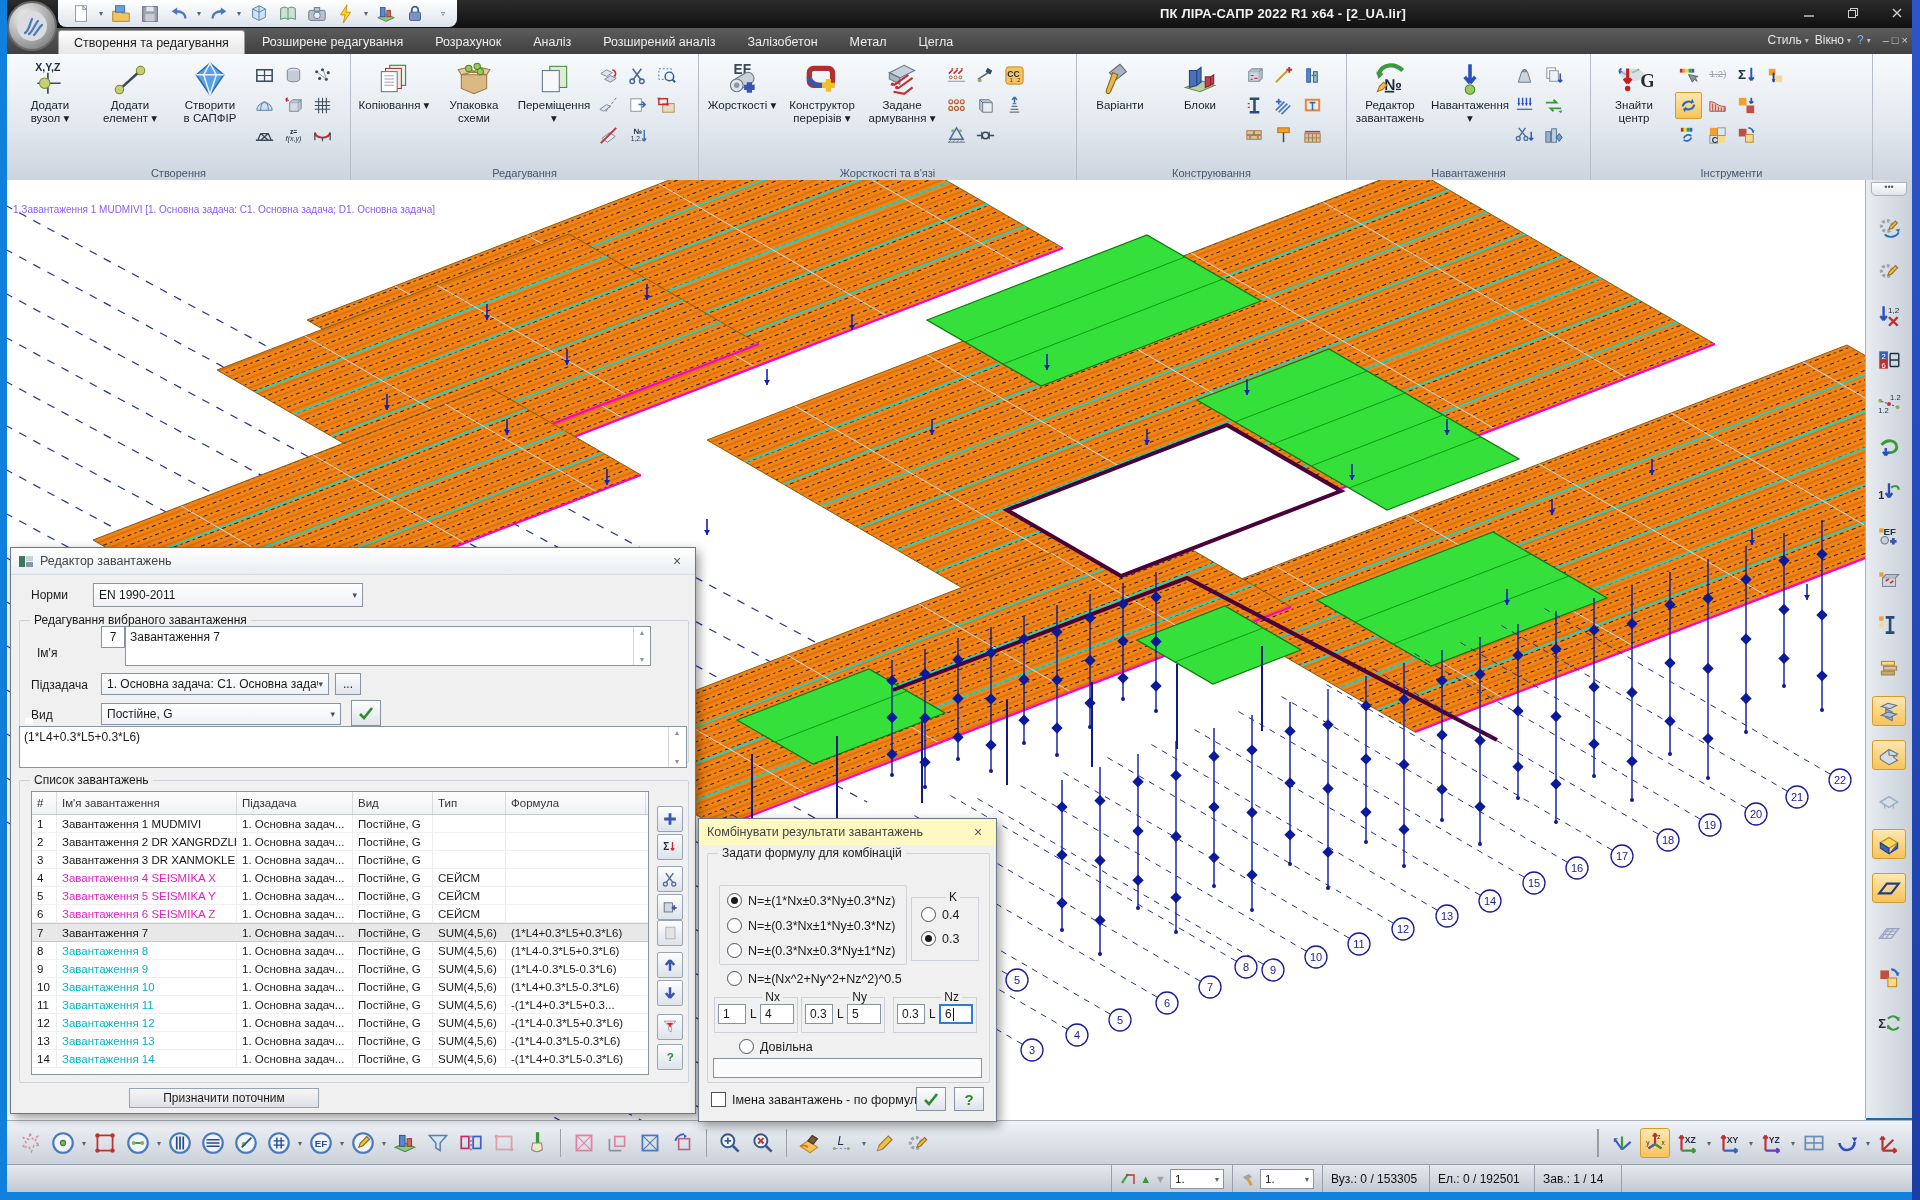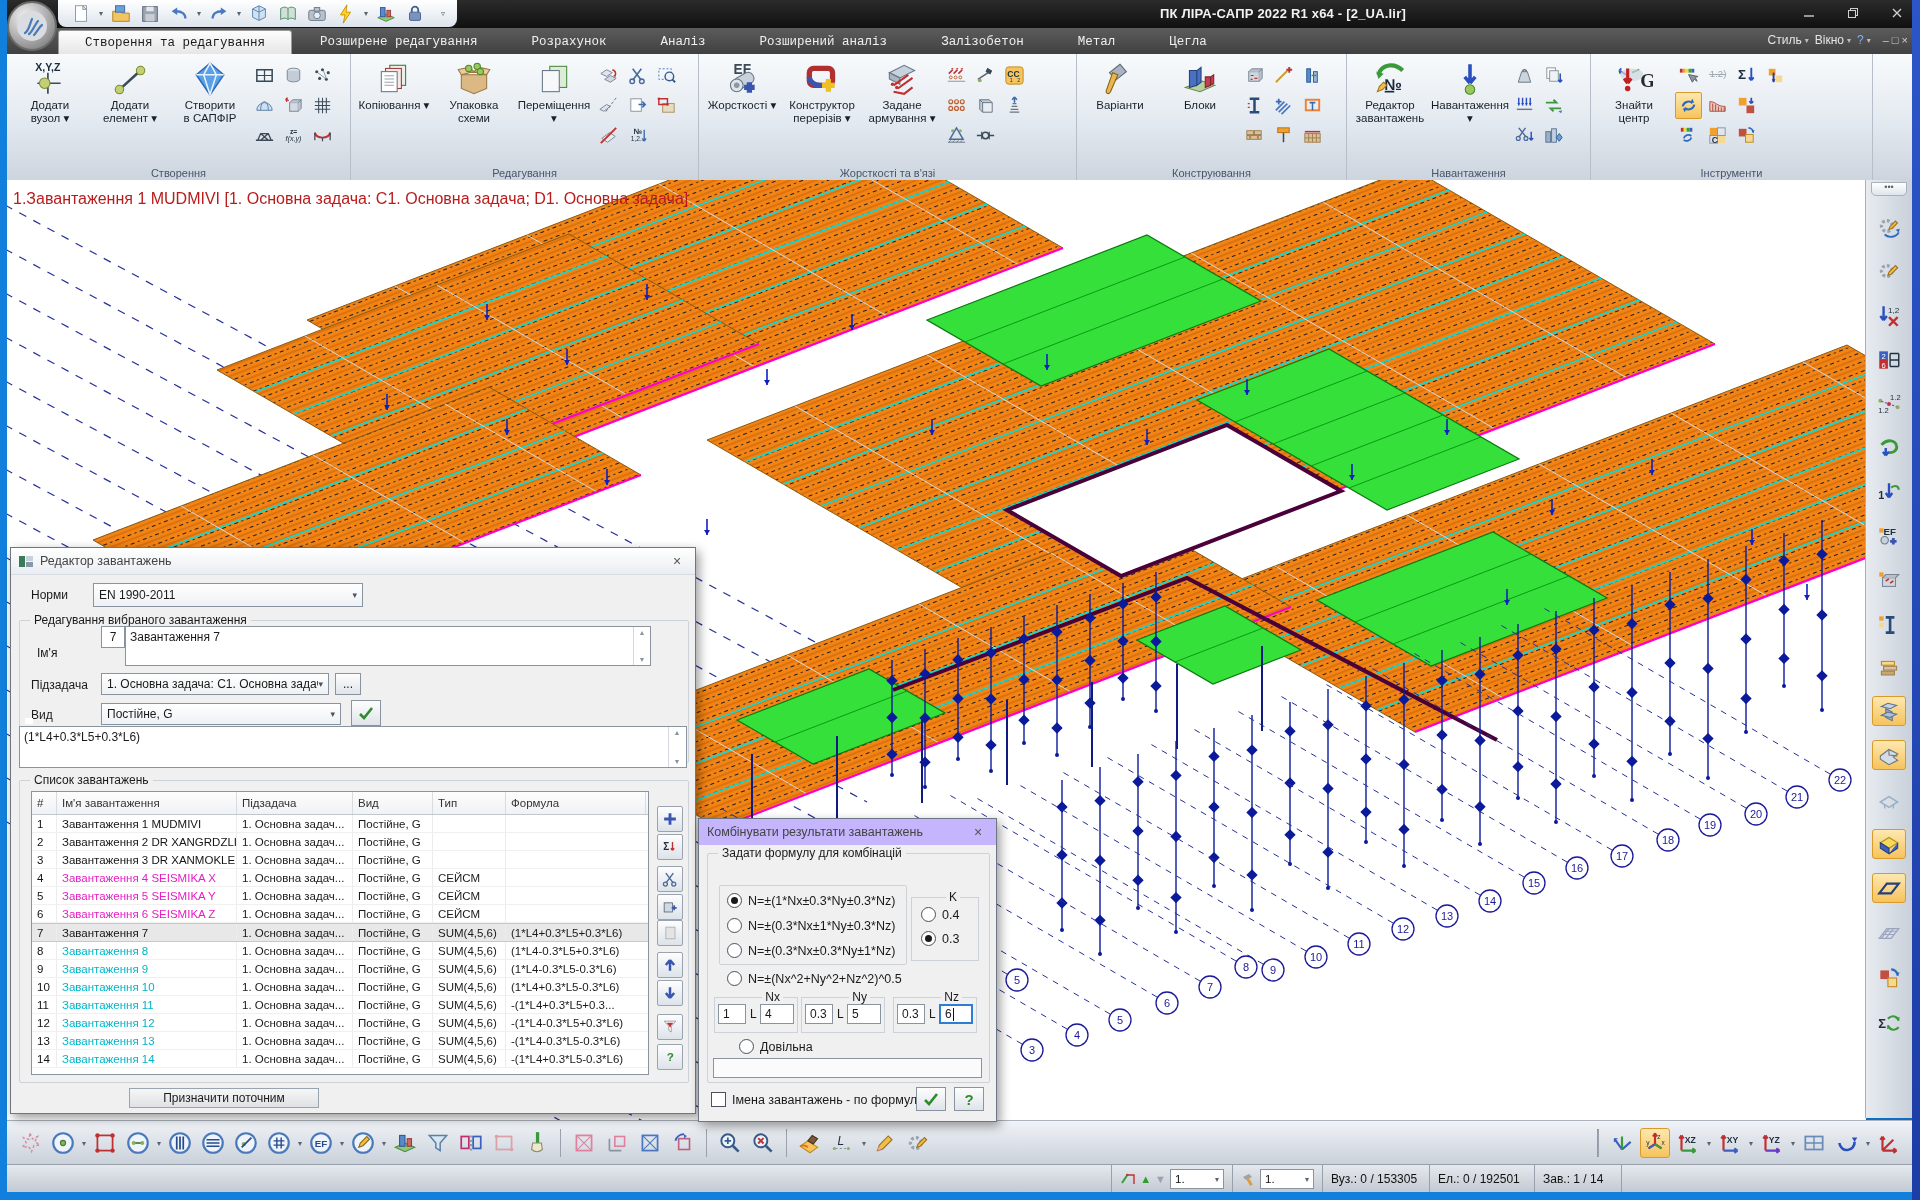--- a/index.html
+++ b/index.html
@@ -13,37 +13,37 @@
   .titlebar{position:absolute;left:0;top:0;right:0;height:28px;background:linear-gradient(#2b2b2b,#101010);}
   .logo{position:absolute;left:7px;top:1px;width:46px;height:46px;border-radius:50%;background:radial-gradient(circle at 35% 30%,#f2f2f2,#8d8d8d 75%,#5a5a5a);border:2px solid #6a6a6a;z-index:30;display:flex;align-items:center;justify-content:center;}
   .qat{position:absolute;left:58px;top:0;height:27px;background:linear-gradient(#ffffff,#dde4ec);border-radius:0 0 8px 8px;display:flex;align-items:center;padding:0 12px;gap:7px;z-index:25;}
   .qat .qicon{width:22px;height:22px;display:flex;align-items:center;justify-content:center;}
   .qat .caret{color:#5a6470;font-size:8px;}
   .title{position:absolute;left:1160px;top:6px;color:#f2f2f2;font-size:13px;font-weight:bold;letter-spacing:.2px;}
   .win-controls{position:absolute;right:14px;top:4px;display:flex;gap:26px;align-items:center;}
   .win-controls .wc{width:18px;height:18px;display:flex;align-items:center;justify-content:center;}
   
   .tabrow{position:absolute;left:0;top:28px;right:0;height:26px;background:linear-gradient(#5c5c5c,#404040);display:flex;align-items:flex-end;padding-left:58px;}
-  .tab{height:23px;padding:0 26px;display:flex;align-items:center;color:#efefef;font-size:12.5px;cursor:default;font-family:Liberation Mono, monospace;}
+  .tab{height:23px;padding:0 15px;display:flex;align-items:center;color:#efefef;font-size:12.5px;cursor:default;}
   .tab.active{background:linear-gradient(#fdfdfd,#e6e6e6);color:#1c1c1c;border-radius:3px 3px 0 0;border:1px solid #9a9a9a;border-bottom:none;}
   .tabrow-right{position:absolute;right:12px;top:33px;display:flex;gap:6px;align-items:center;color:#e4e4e4;font-size:12px;}
   .tabrow-right .mi{display:flex;align-items:center;gap:3px;}
   .tabrow-right .c{font-size:8px;color:#bcbcbc;}
   .tabrow-right .wglyph{color:#cfcfcf;font-size:11px;margin-left:6px;}
   
   .ribbon{position:absolute;left:7px;top:54px;right:8px;height:126px;background:linear-gradient(#f8fafc,#e3e9f0 55%,#ccd4de);border-bottom:1px solid #96a0ac;display:flex;}
   .rgroup{position:relative;height:100%;border-right:1px solid #b6bec9;box-sizing:border-box;display:flex;align-items:flex-start;padding:3px 4px 16px 4px;gap:2px;}
   .glabel{position:absolute;left:0;right:0;bottom:1px;text-align:center;font-size:11px;color:#45566b;}
   .bigbtn{width:78px;height:96px;display:flex;flex-direction:column;align-items:center;padding-top:3px;gap:1px;font-size:11.5px;color:#17202a;text-align:center;white-space:pre-line;line-height:1.12;border-radius:3px;}
   .smalls{display:grid;grid-template-rows:repeat(3,29px);grid-auto-flow:column;grid-auto-columns:28px;gap:1px;padding-top:5px;}
   .sicon{width:27px;height:27px;display:flex;align-items:center;justify-content:center;border-radius:2px;}
   .sicon.active{background:linear-gradient(#fde8b0,#f6c35c);border:1px solid #d89a2a;box-sizing:border-box;}
   
   .viewport{position:absolute;left:7px;top:180px;width:1859px;height:940px;background:#ffffff;overflow:hidden;}
-  .vp-label{position:absolute;left:6px;top:10px;font-size:16px;color:#b91c1c;z-index:5;}
+  .vp-label{position:absolute;left:6px;top:24px;font-size:10px;color:#8b5cf6;z-index:5;}
   #scene{position:absolute;inset:0;}
   
   .sidebar{position:absolute;right:8px;top:180px;width:46px;bottom:82px;background:linear-gradient(90deg,#e8ecf1,#c9d0d9);border-left:1px solid #a8b0bb;display:flex;flex-direction:column;align-items:center;padding-top:2px;gap:14.2px;}
   .sb-more{width:34px;height:12px;background:linear-gradient(#fff,#dfe5ec);border:1px solid #a8b0bb;border-radius:0 0 5px 5px;color:#5a6470;font-size:9px;line-height:8px;text-align:center;}
   .sb-icon{width:34px;height:30px;display:flex;align-items:flex-end;justify-content:center;border-radius:3px;}
   .sb-icon.active{background:linear-gradient(#fde8b0,#f6c35c);border:1px solid #d89a2a;box-sizing:border-box;}
   
   .btoolbar{position:absolute;left:7px;right:8px;top:1120px;height:44px;background:linear-gradient(#f0f3f7,#c9d0d9);border-top:1px solid #aab2bc;display:flex;align-items:center;padding:0 8px;gap:3px;}
   .bt-icon{width:30px;height:30px;display:flex;align-items:center;justify-content:center;border-radius:3px;}
   .bt-icon.active{background:linear-gradient(#fde8b0,#f6c35c);border:1px solid #d89a2a;box-sizing:border-box;}
@@ -1435,21 +1435,21 @@
         </svg>
       </div>
       <div class="side-btn" style="left: 646px; top: 496px;">
         <svg width="20" height="20" viewBox="0 0 24 24">
           <text x="8" y="17" font-size="14" fill="#2e8b2e" font-weight="bold">?</text>
         </svg>
       </div>
     </div>
 
   <div class="dialog" id="dlg2" style="left:698px;top:818px;width:297px;height:302px;">
-    <div class="dlg-title" style="background:#c4b5fd;border-bottom:none;">
+    <div class="dlg-title" style="background:#fef9c3;border-bottom:none;">
       <span>Комбінувати результати завантажень</span>
       <span class="dlg-close">×</span>
     </div>
     <div class="gbox" style="left:8px;top:34px;width:281px;height:228px;">
       <span class="gbox-label">Задати формулу для комбінацій</span>
     </div>
     <div class="gbox" style="left:20px;top:66px;width:186px;height:78px;border-color:#cdd2d9;"></div>
     <div id="formulaRadios"></div>
     <div class="nx-box" style="left:212px;top:78px;width:66px;height:62px;">
       <span class="nx-label" style="right:18px;">K</span>

